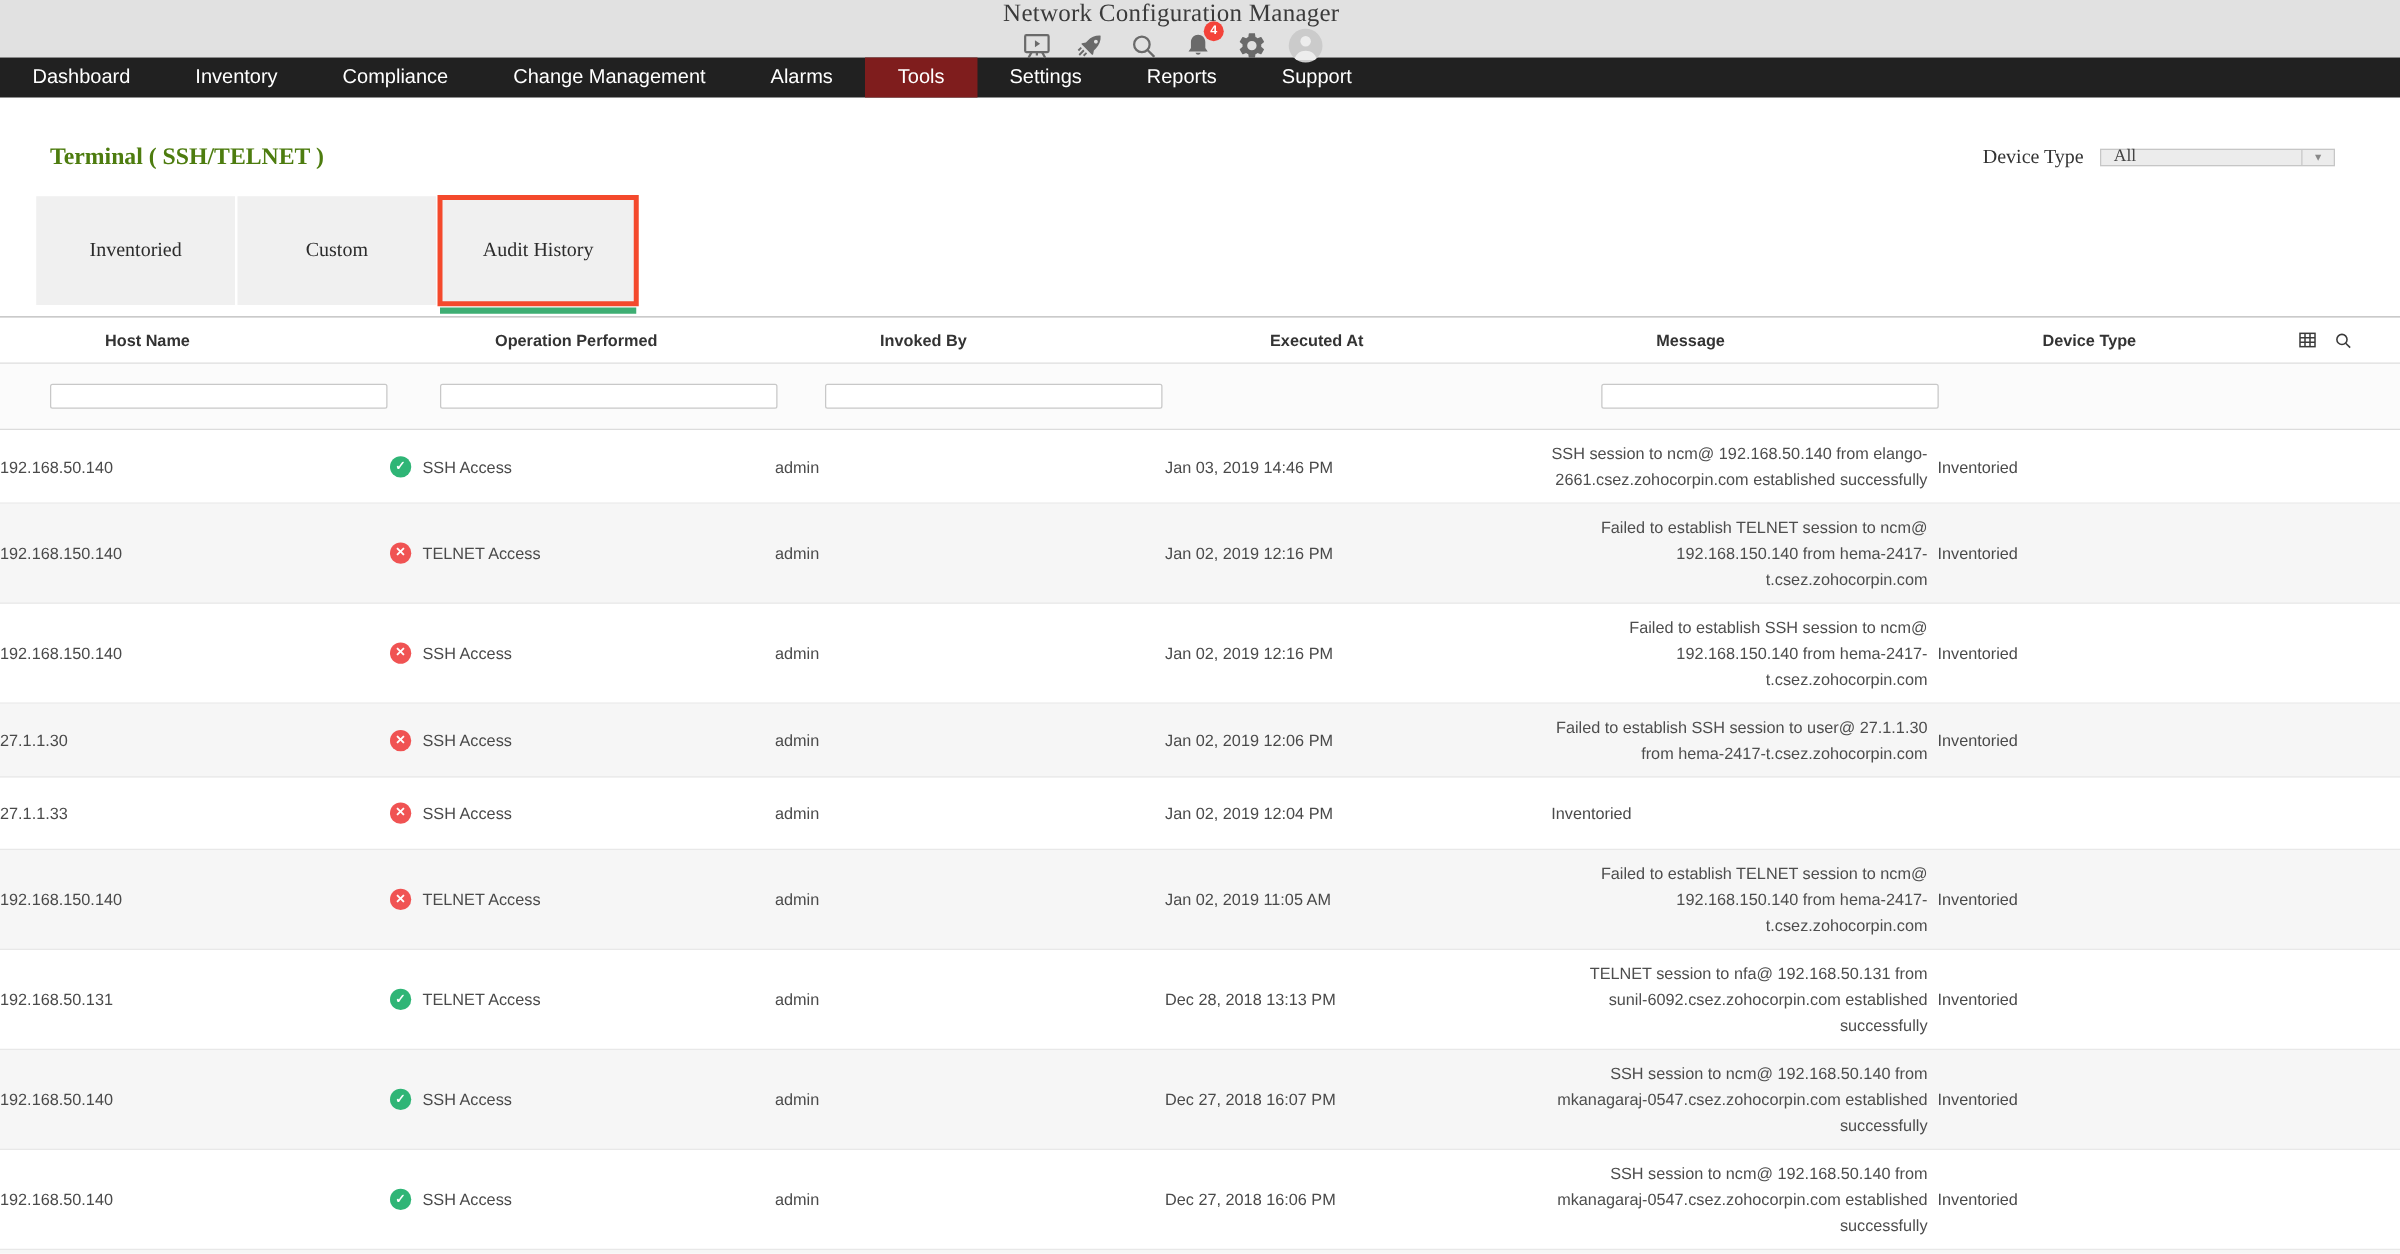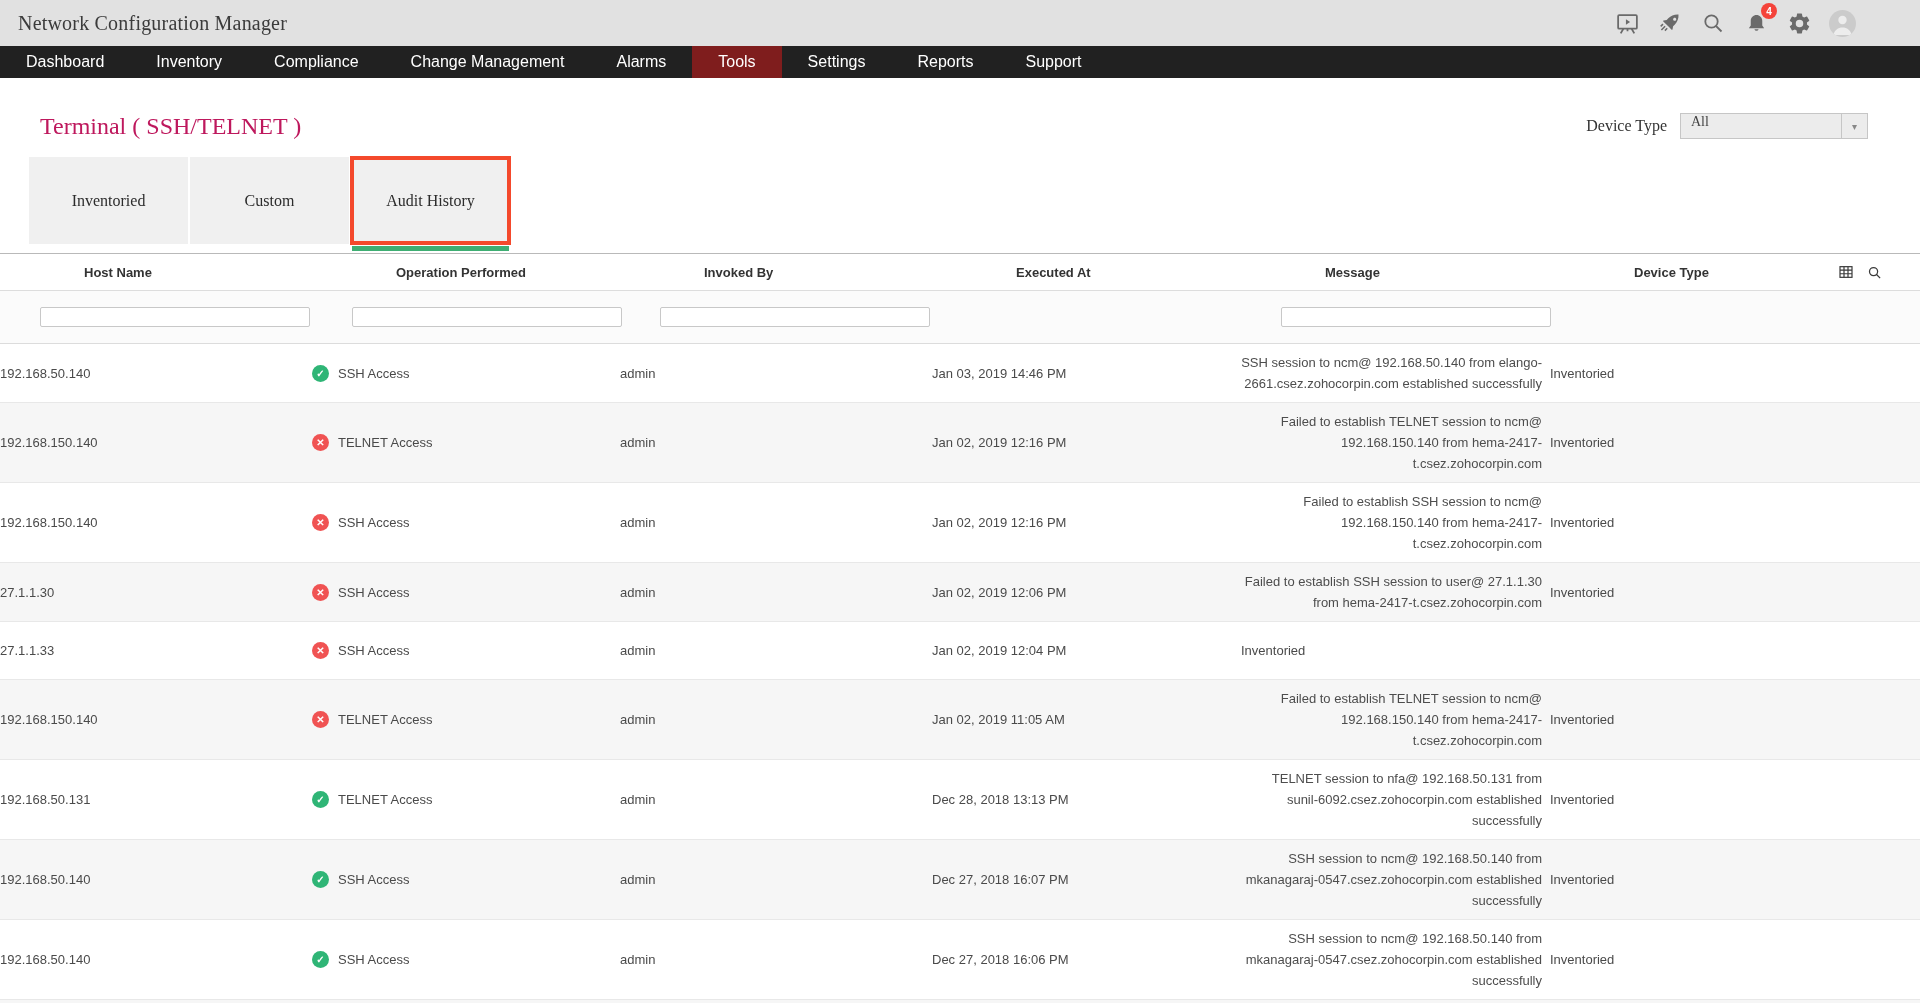--- a/index.html
+++ b/index.html
@@ -1,44 +1,44 @@
 <!DOCTYPE html>
 <html><head>
 <meta charset="utf-8">
 <style>
   * { margin:0; padding:0; box-sizing:border-box; }
   html,body { width:1920px; height:1003px; overflow:hidden; background:#fff;
               font-family:"Liberation Sans", sans-serif; }
 
   
   .topbar { height:46px; background:#e1e1e1; display:flex; align-items:center;
-            justify-content:space-between; padding:0 64px 0 18px; }
+            justify-content:space-between; padding:0 64px 0 18px;flex-direction:column; }
   .app-title { font-family:"Liberation Serif", serif; font-size:20px; color:#3b3b3b; letter-spacing:.2px; }
   .topbar-icons { display:flex; align-items:center; gap:17px; }
   .tb-icon { width:26px; height:26px; display:flex; align-items:center; justify-content:center;
              position:relative; cursor:pointer; }
   .tb-icon svg { display:block; }
   .badge { position:absolute; top:-7px; right:-8px; min-width:16px; height:16px; border-radius:8px;
            background:#f4433a; color:#fff; font-size:10px; display:flex; align-items:center;
            justify-content:center; padding:0 4px; font-weight:bold; }
   .avatar { width:27px; height:27px; border-radius:50%; background:#cbcbcb; overflow:hidden; }
 
   
   .nav { height:32px; background:#212121; display:flex; align-items:stretch; }
   .nav-item { color:#fff; font-size:16px; display:flex; align-items:center; padding:0 26px; cursor:pointer; }
   .nav-item.active { background:#7f1d1d; }
 
   
   .page-head { display:flex; align-items:center; justify-content:space-between;
                padding:34px 52px 0 40px; height:62px; }
-  .page-title { font-family:"Liberation Serif", serif; font-size:24px; color:#be185d; }
+  .page-title { font-family:"Liberation Serif", serif; font-size:19px; color:#4d7c0f;font-weight:bold; }
   .devtype { display:flex; align-items:center; gap:13px; }
   .devtype-label { font-family:"Liberation Serif", serif; font-size:16px; color:#333; }
-  .select { width:188px; height:26px; background:#ececec; border:1px solid #c6c6c6; display:flex;
-            align-items:flex-start; cursor:pointer; }
+  .select { width:188px; height:14px; background:#ececec; border:1px solid #c6c6c6; display:flex;
+            align-items:center; cursor:pointer; }
   .select-value { flex:1; padding-left:10px; font-family:"Liberation Serif", serif; font-size:14px; color:#444; }
   .select-arrow { width:26px; height:100%; border-left:1px solid #c6c6c6; display:flex;
                   align-items:center; justify-content:center; color:#888; font-size:10px; }
 
   
   .tabstrip { display:flex; gap:2px; margin:17px 0 0 29px; }
   .tab { width:159px; height:87px; background:#f0f0f0; display:flex; align-items:center;
          justify-content:center; font-family:"Liberation Serif", serif; font-size:16px; color:#2c2c2c;
          position:relative; cursor:pointer; }
   .tab.active::before { content:""; position:absolute; left:1px; right:1px; top:100%; margin-top:2px;

